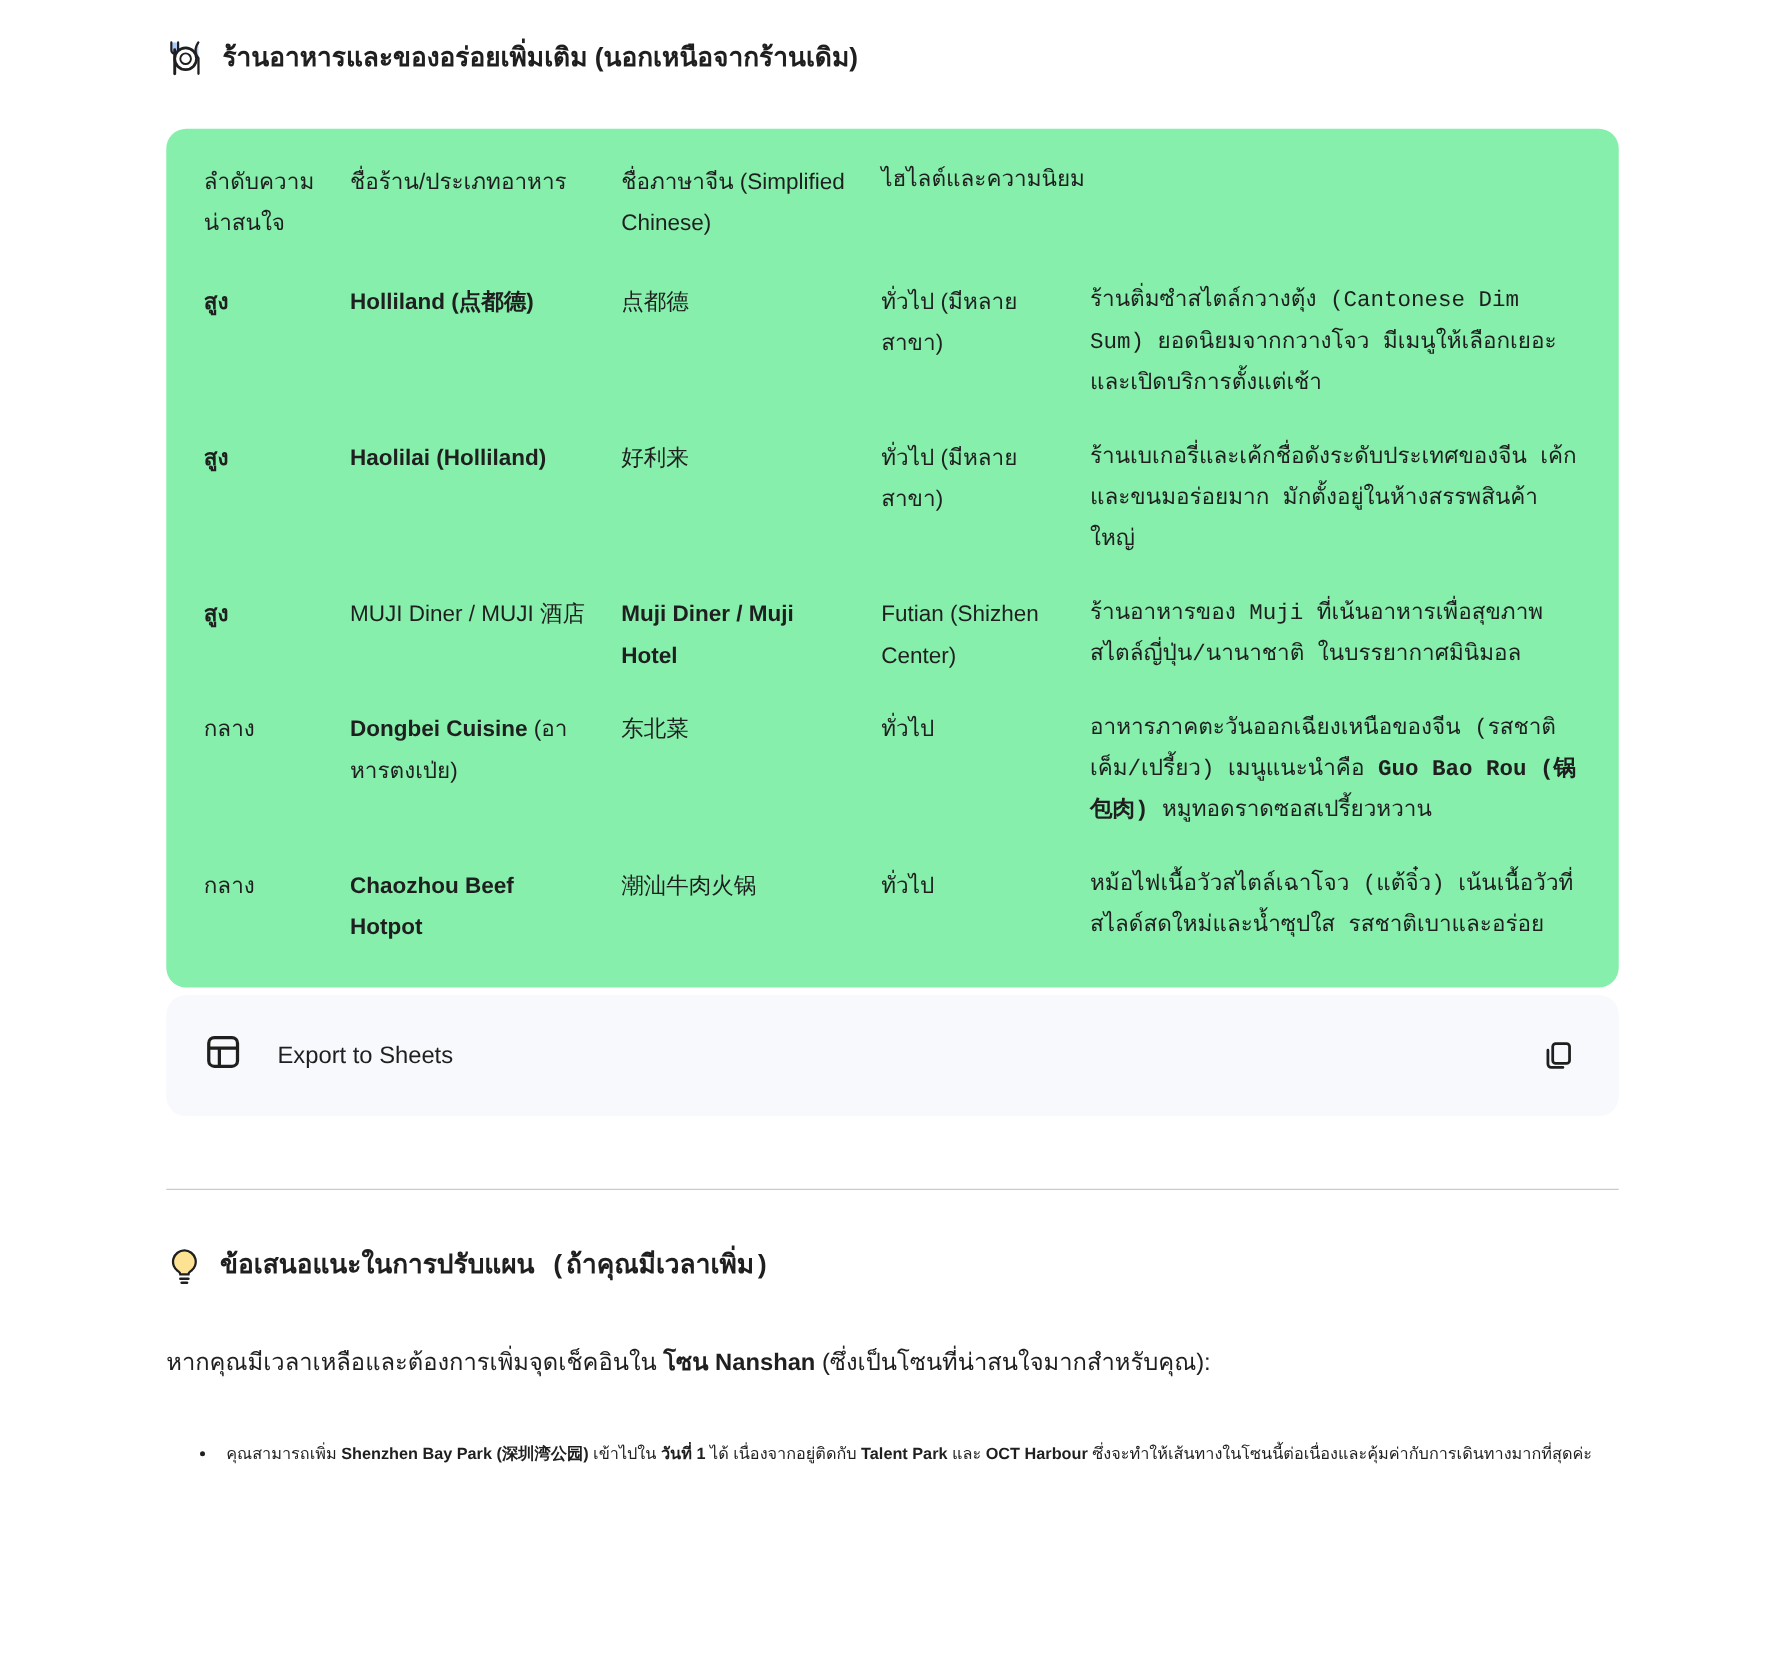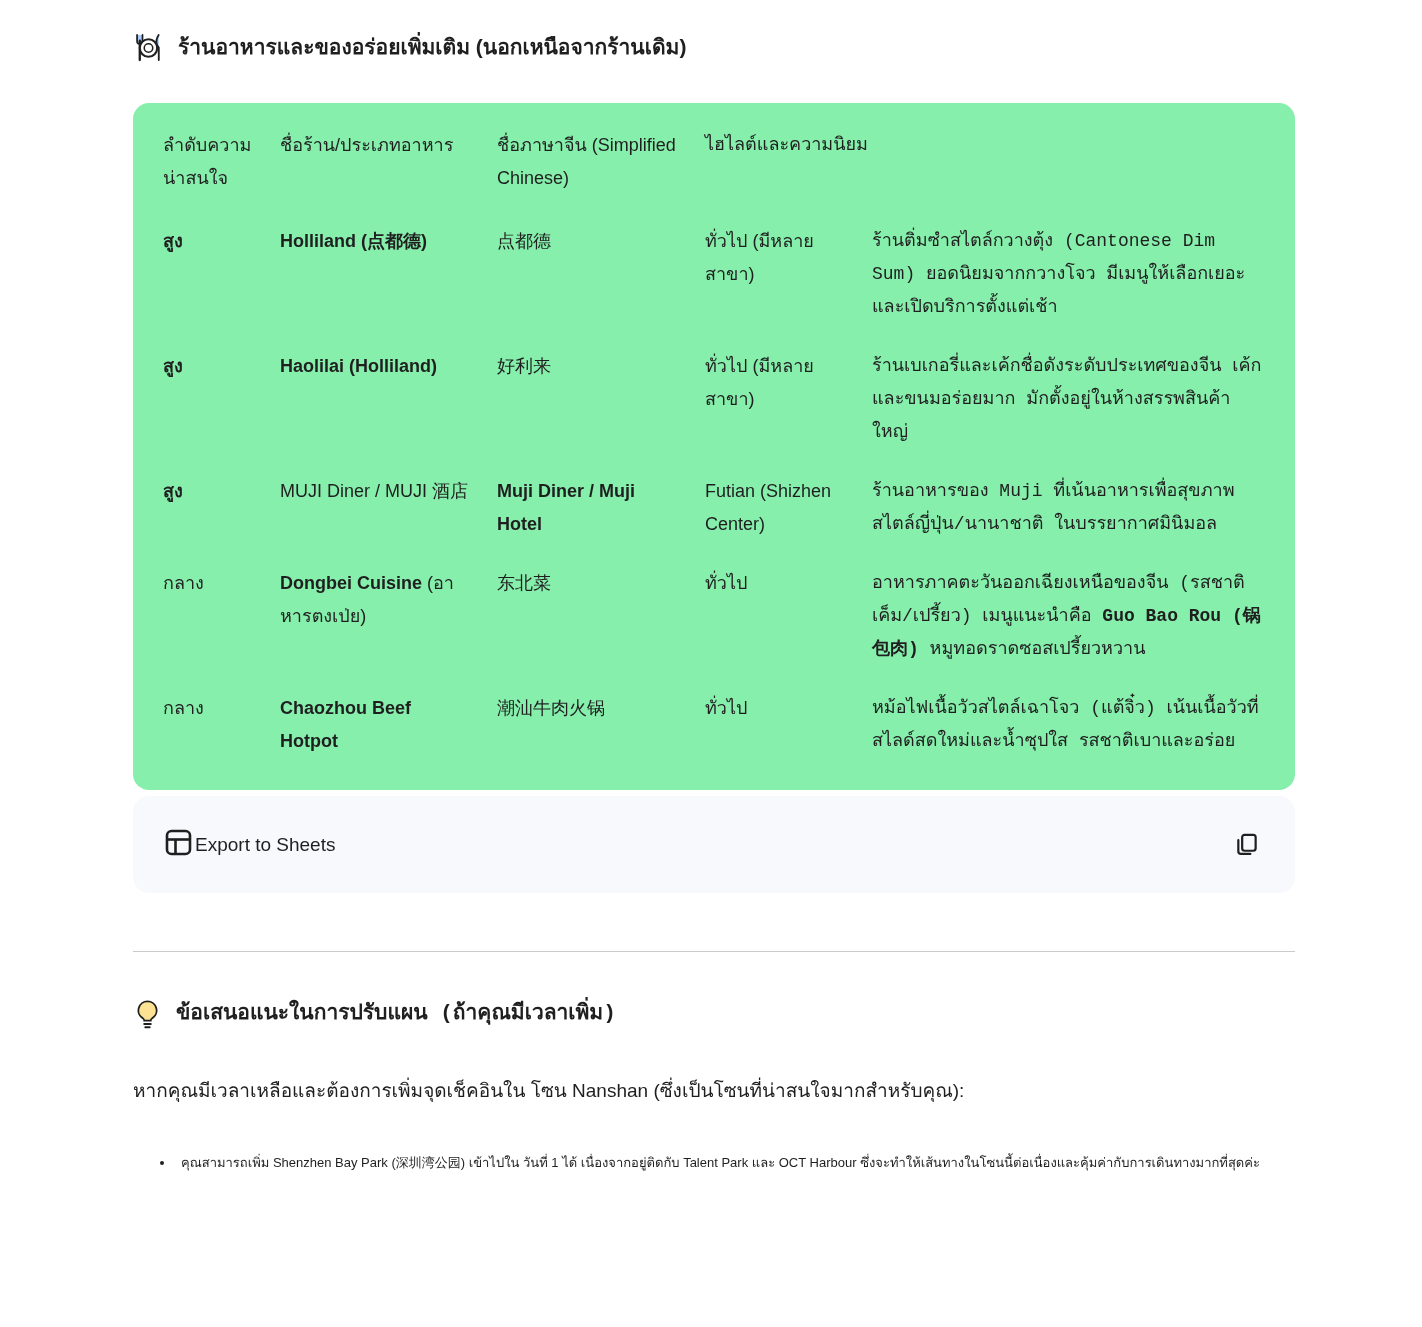--- a/index.html
+++ b/index.html
@@ -2,37 +2,37 @@
 <html><head>
 <meta charset="utf-8">
 <style>
   html,body{margin:0;padding:0;}
   body{
     width:1422px;height:1327px;overflow:hidden;background:#ffffff;
     font-family:"Liberation Sans","DejaVu Sans",sans-serif;color:#1f1f1f;
     -webkit-font-smoothing:antialiased;
   }
   .content{margin-left:133px;width:1162px;padding-top:31px;}
-  .section-title{display:flex;align-items:center;gap:14px;font-size:21px;font-weight:700;margin:0;line-height:32px;}
+  .section-title{display:flex;align-items:flex-start;gap:14px;font-size:21px;font-weight:700;margin:0;line-height:32px;}
   .section-title .icon{display:inline-flex;flex:0 0 auto;}
   .table-card{margin-top:40px;background:#86efac;border-radius:16px;padding:26px 30px 6px 30px;}
   .trow{display:grid;grid-template-columns:117px 217px 208px 167px 1fr;margin-bottom:26px;}
   .thead{margin-bottom:30px;}
   .tcell{font-size:18px;line-height:33px;padding-right:24px;word-wrap:break-word;}
   .tcell:last-child{padding-right:2px;font-family:Liberation Mono, monospace;}
   .tcell b{font-weight:700;}
   .export-bar{margin-top:6px;background:#f7f9fc;border-radius:16px;height:97px;display:flex;align-items:center;padding:0 32px;}
-  .export-btn{display:flex;align-items:center;gap:3px;font-size:19px;cursor:pointer;}
+  .export-btn{display:flex;align-items:center;gap:30px;font-size:19px;cursor:pointer;}
   .copy-btn{margin-left:auto;cursor:pointer;display:inline-flex;padding:4px;}
   .divider{border:none;border-top:1px solid #c8cacb;margin:58px 0 0 0;width:100%;}
   .suggest-title{margin-top:46px;font-family:Liberation Mono, monospace;}
   .intro{margin:44px 0 0 0;font-size:19px;line-height:33px;}
   .bullets{margin:26px 0 0 0;padding-left:42px;}
   .bullets li{font-size:13px;line-height:60px;padding-left:6px;}
-  b{font-weight:400;}
+  b{font-weight:700;}
 </style>
 </head>
 <body>
 
 <div class="content">
 
   <h2 class="section-title">
     <span class="icon">
       <svg width="31" height="31" viewBox="0 0 32 32">
         <path d="M4.2 3 v6.5 a2.8 2.8 0 0 0 5.6 0 V3" fill="#aecbfa" stroke="#1f1f1f" stroke-width="1.8" stroke-linecap="round"></path>

